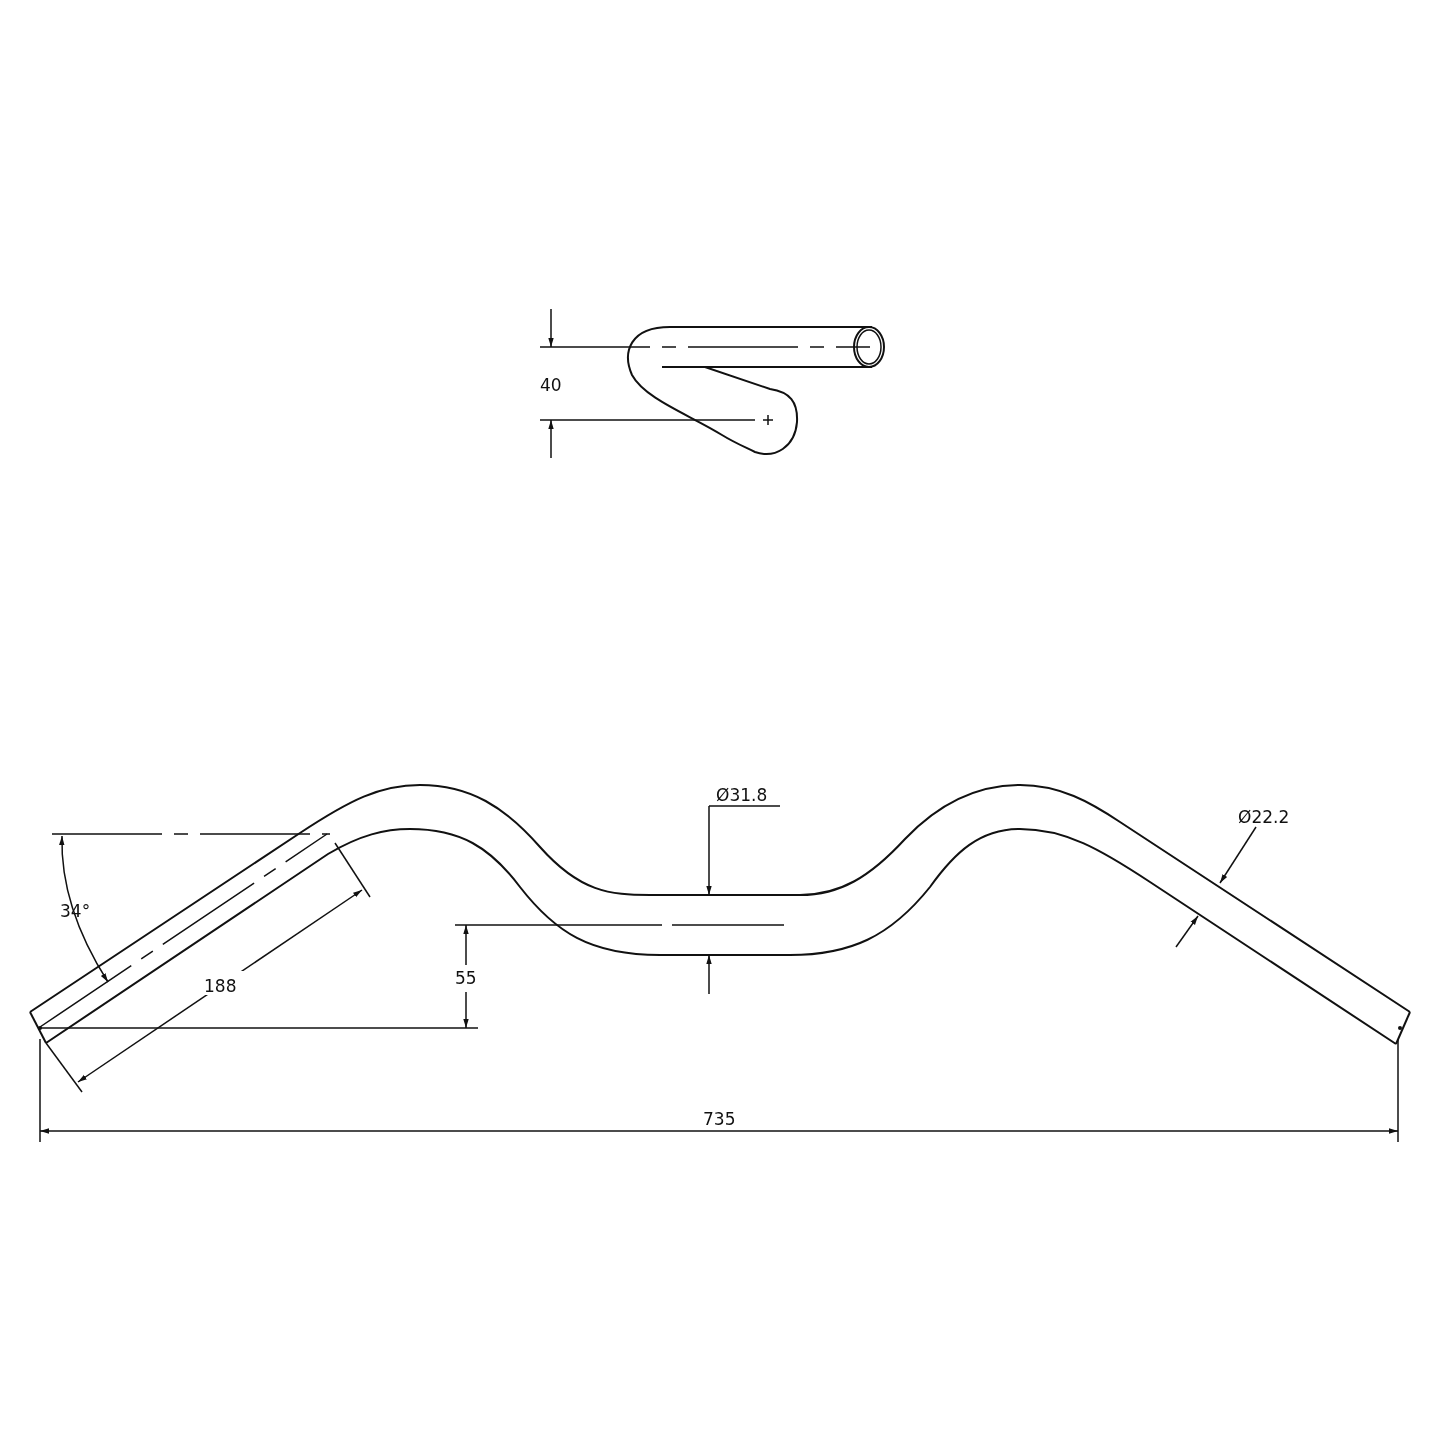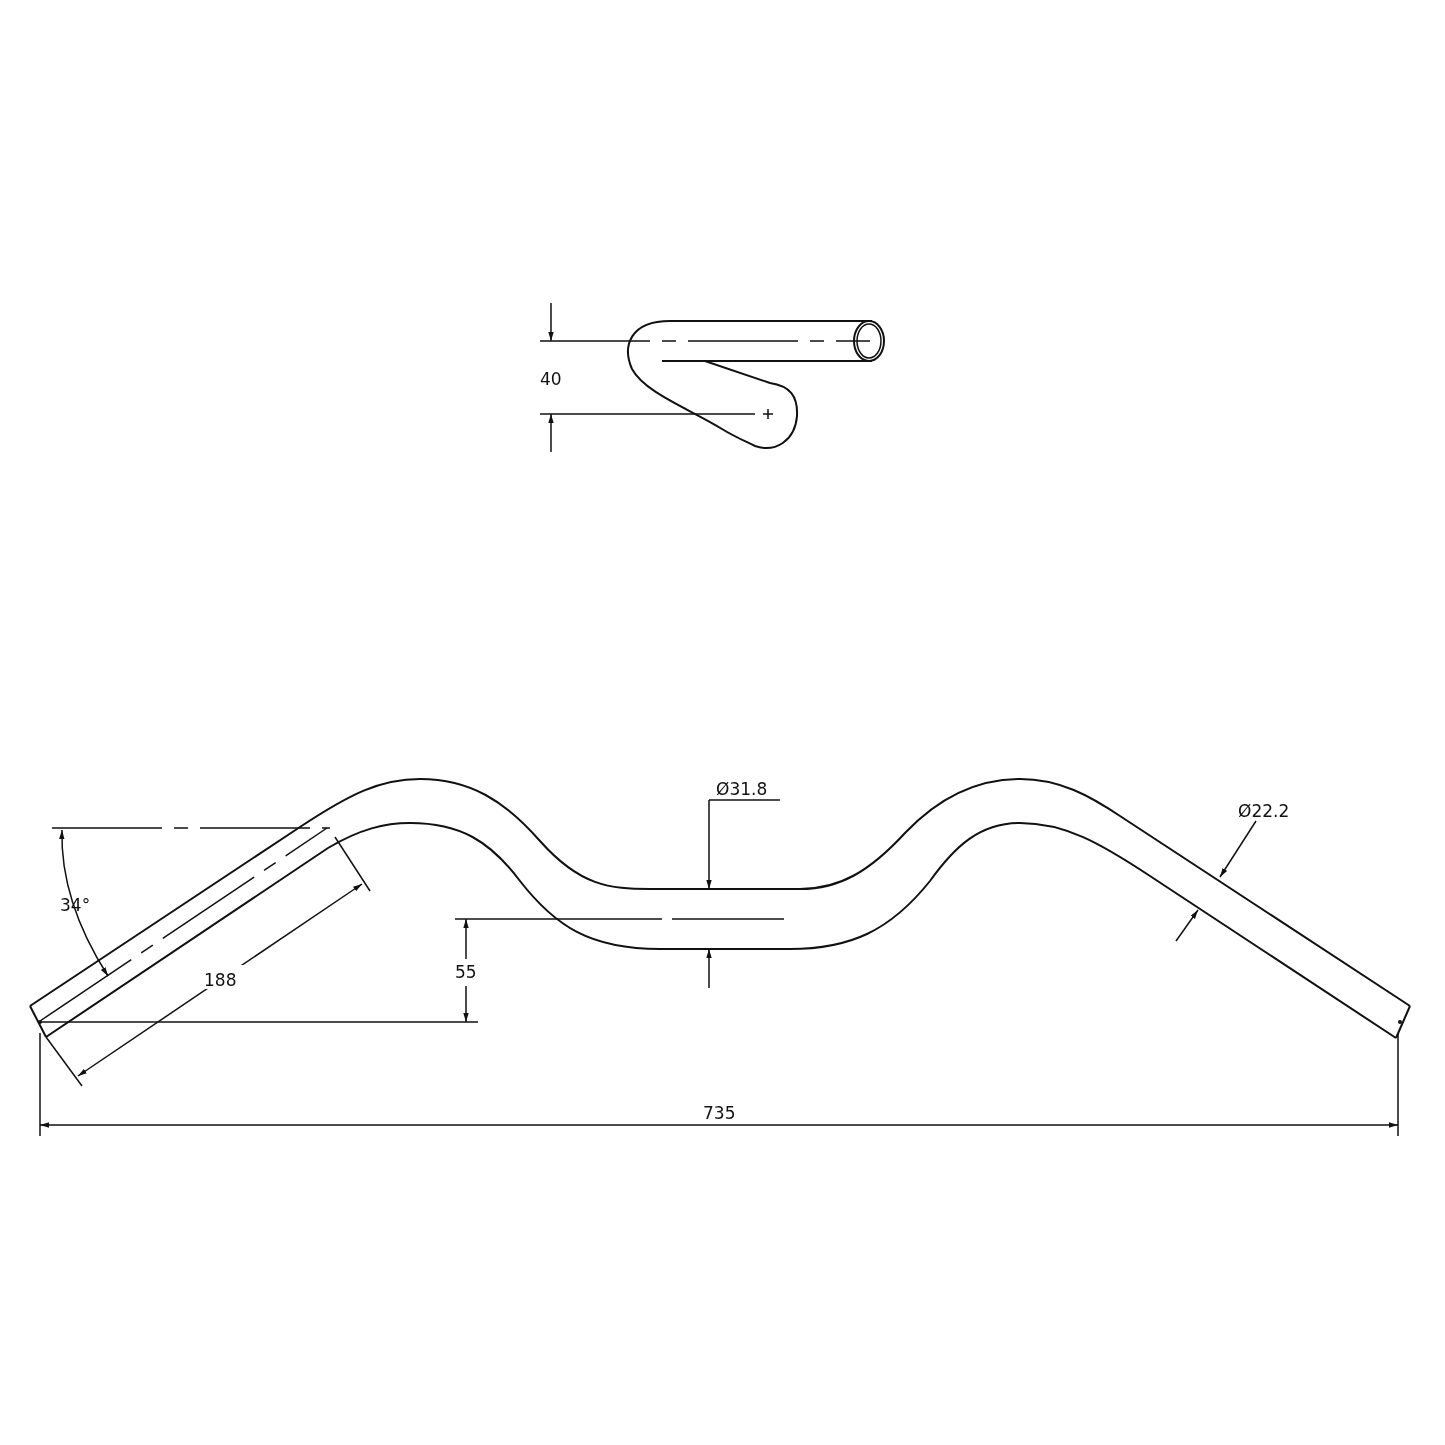--- a/index.html
+++ b/index.html
@@ -1,17 +1,17 @@
 <!DOCTYPE html>
 <html><head>
 <meta charset="utf-8">
 <style>
   html, body { margin: 0; padding: 0; background: #ffffff; }
   body { width: 1445px; height: 1445px; overflow: hidden; }
-  #drawing { position: absolute; left: 0; top: 1px; width: 1445px; height: 1020px; }
+  #drawing { position: absolute; left: 0; top: 7px; width: 1445px; height: 1020px; }
   svg text { font-family: "DejaVu Sans", "Liberation Sans", sans-serif; font-size: 17px; fill: #111; }
   .line { stroke: #111; stroke-width: 2; fill: none; }
   .thin { stroke: #111; stroke-width: 1.5; fill: none; }
   .center { stroke: #111; stroke-width: 1.5; fill: none; stroke-dasharray: 110 12 14 12; }
   .arrow { fill: #111; stroke: none; }
 </style>
 </head>
 <body>
 
 <div id="drawing">

